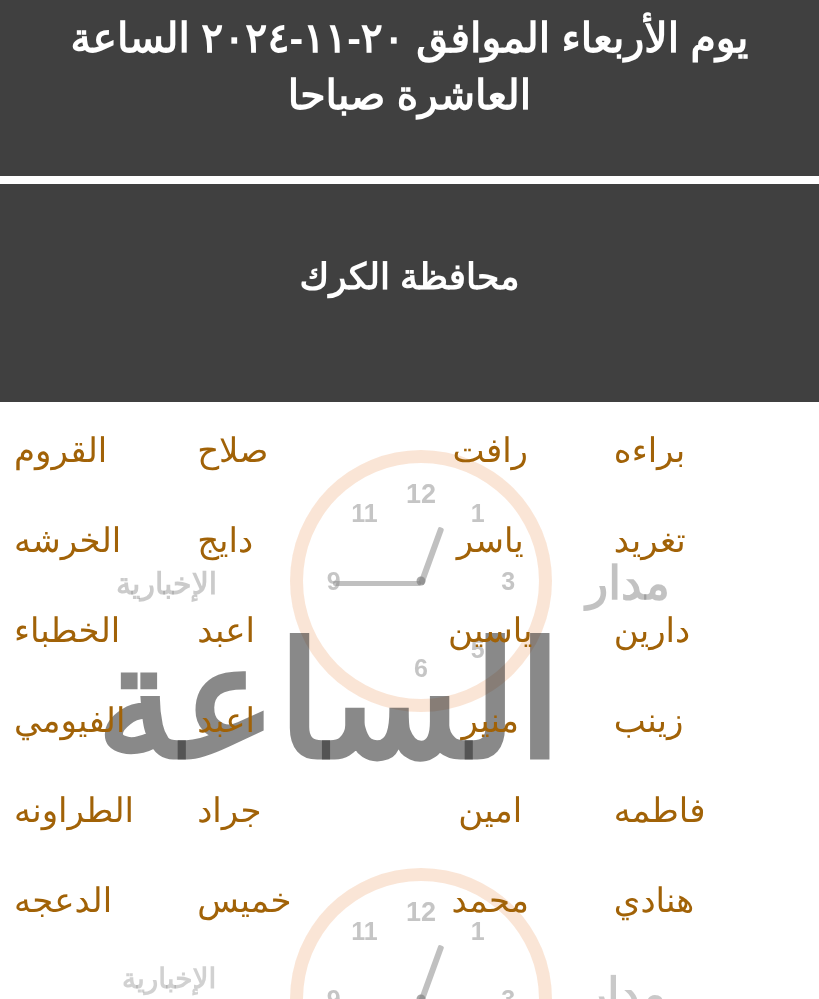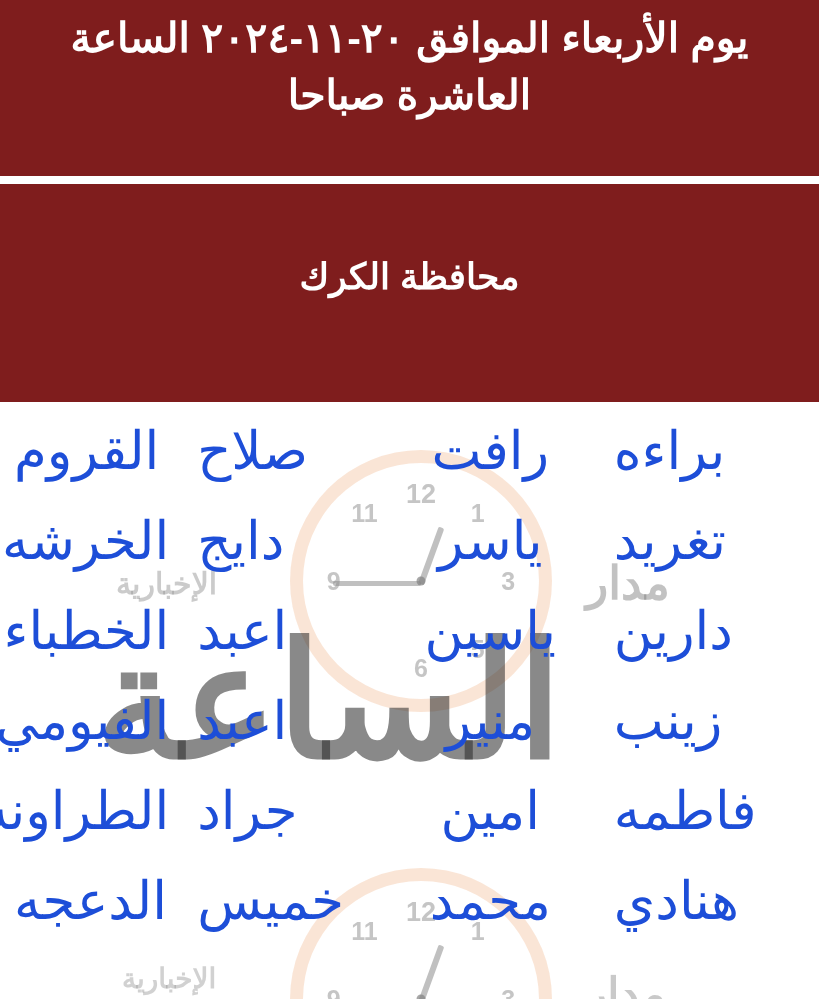--- a/index.html
+++ b/index.html
@@ -64,21 +64,21 @@
     font-weight: bold;
     white-space: nowrap;
   }
 
   
   .content {
     position: relative;
     z-index: 2;
   }
   .hdr {
-    background: #7f1d1d;
+    background: #404040;
     color: #ffffff;
     text-align: center;
     font-family: "Liberation Sans", sans-serif;
     font-weight: bold;
     box-sizing: border-box;
   }
   #hdr-date {
     height: 176px;
     font-size: 41px;
     line-height: 57px;
@@ -100,22 +100,22 @@
   }
 
   
   table.names {
     width: 100%;
     border-collapse: collapse;
     table-layout: fixed;
     margin-top: 2px;
   }
   table.names td {
-    font-size: 53px;
-    color: #1d4ed8;
+    font-size: 34px;
+    color: #a16207;
     padding: 6px 14px 4px 14px;
     height: 80px;
     vertical-align: middle;
     white-space: nowrap;
     font-family: "Liberation Serif", serif;
   }
   td.c-first { text-align: left; width: 27%; }
   td.c-father { text-align: center; width: 27%; }
   td.c-grand { text-align: left; width: 24%; }
   td.c-family { text-align: left; width: 22%; }

